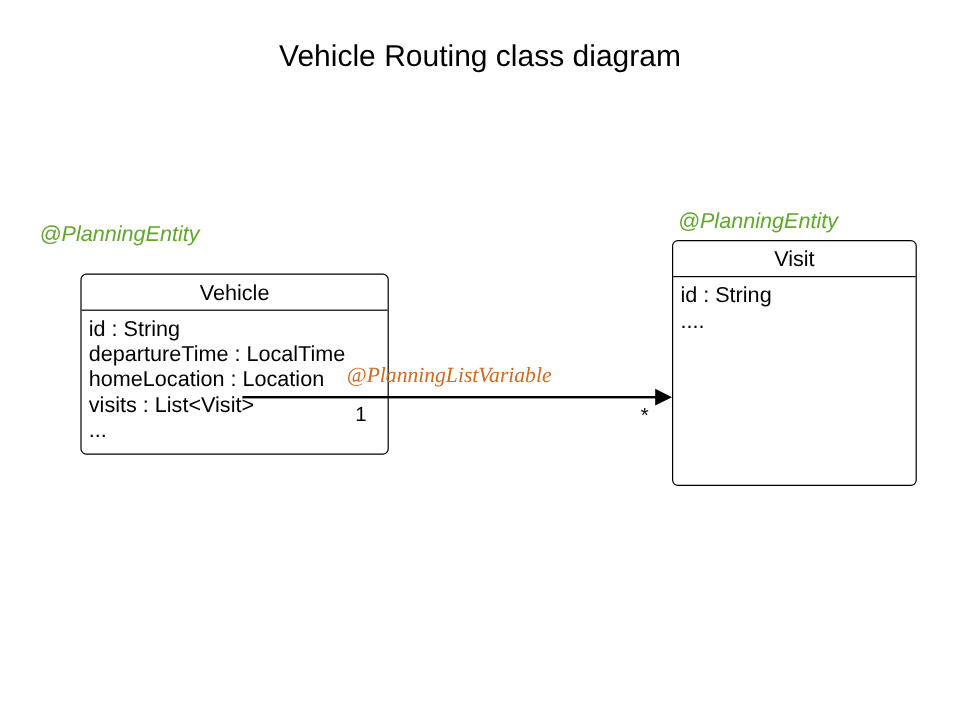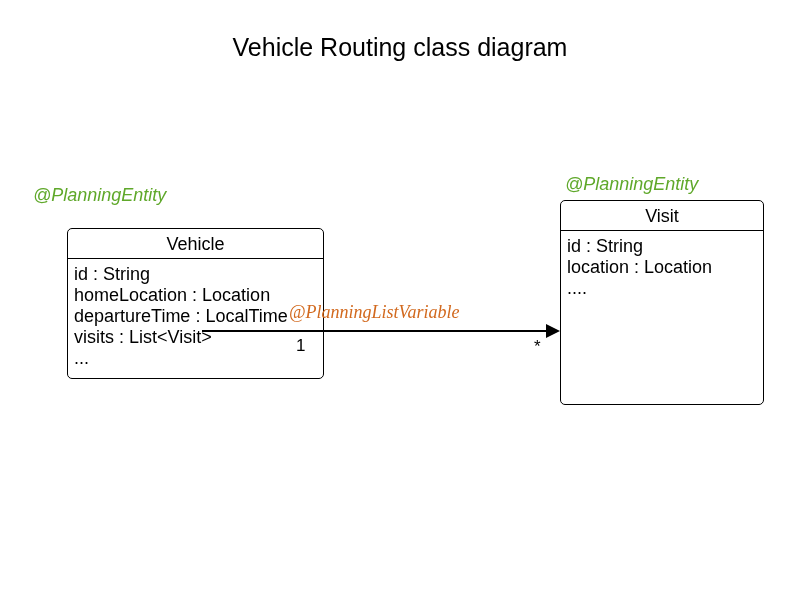--- a/index.html
+++ b/index.html
@@ -148,34 +148,33 @@
 <div id="canvas">
 
   <div id="diagram-title">Vehicle Routing class diagram</div>
 
   <div id="stereotype-vehicle" class="stereotype green">@PlanningEntity</div>
 
   <div id="class-box-vehicle" class="class-box">
     <div class="class-name-row">Vehicle</div>
     <div class="class-attrs">
       <div class="attr-line">id : String</div>
+      <div class="attr-line">departureTime : LocalTime</div>
       <div class="attr-line">homeLocation : Location</div>
-      <div class="attr-line">departureTime : LocalTime</div>
       <div class="attr-line">visits : List&lt;Visit&gt;</div>
       <div class="attr-line">...</div>
     </div>
   </div>
 
   <div id="stereotype-visit" class="stereotype green">@PlanningEntity</div>
 
   <div id="class-box-visit" class="class-box">
     <div class="class-name-row">Visit</div>
     <div class="class-attrs">
       <div class="attr-line">id : String</div>
-      <div class="attr-line">location : Location</div>
       <div class="attr-line">....</div>
     </div>
   </div>
 
   <div id="assoc-line"></div>
   <div id="assoc-arrowhead"></div>
 
   <div id="assoc-stereotype" class="stereotype orange">@PlanningListVariable</div>
 
   <div id="multiplicity-source" class="multiplicity">1</div>

